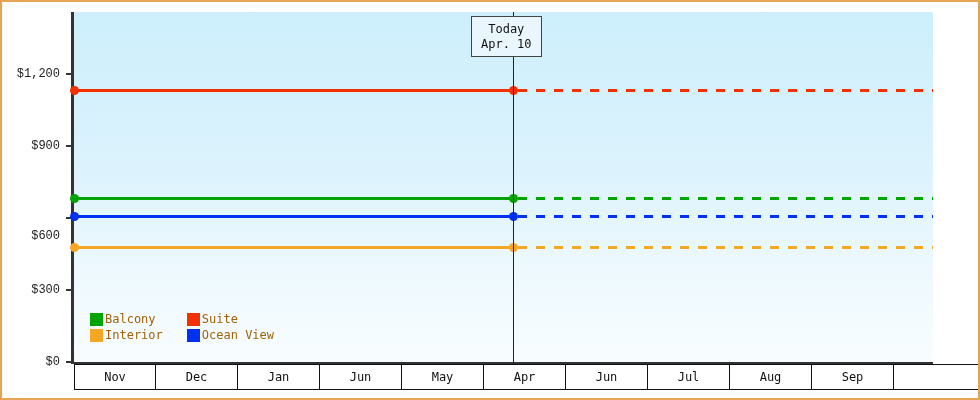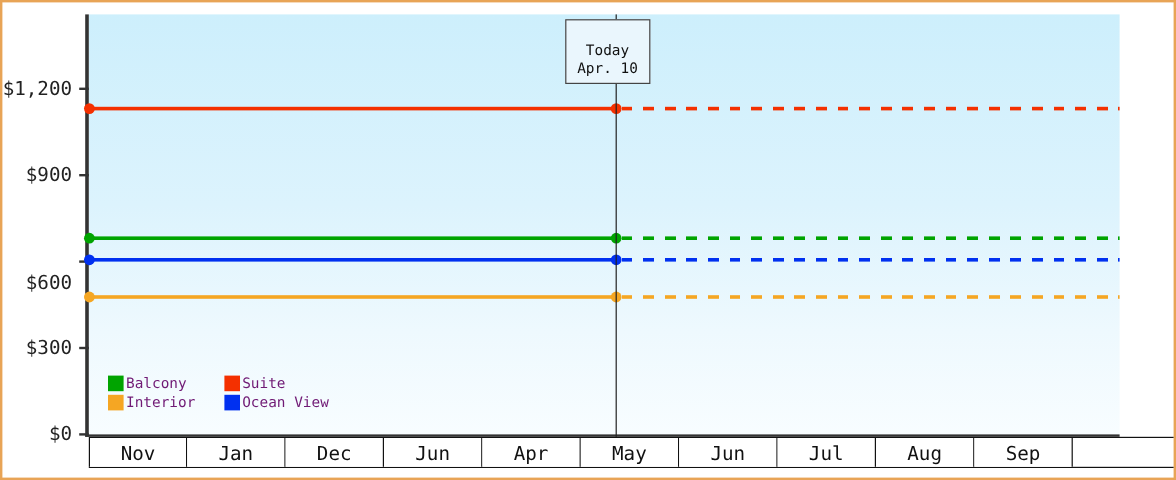--- a/index.html
+++ b/index.html
@@ -51,24 +51,25 @@
     position: absolute;
     left: 64px;
     width: 8px;
     height: 2px;
     background: #333333;
   }
   .y-label {
     position: absolute;
     right: 918px;           
     text-align: center;
-    font-size: 16px;
+    font-size: 12px;
     color: #222222;
     line-height: 12px;
     white-space: nowrap;
+    font-family: Liberation Mono, monospace;
   }
 
   
   .series-solid {
     position: absolute;
     left: 72px;
     height: 3px;
   }
   .series-dashed {
     position: absolute;
@@ -88,21 +89,21 @@
     top: 10px;
     width: 1px;
     height: 352px;
     background: #222222;
   }
   #today-box {
     position: absolute;
     box-sizing: border-box;
     border: 1px solid #444444;
     background: #eaf6fd;
-    padding: 18px 9px 4px 9px;
+    padding: 5px 9px 4px 9px;
     text-align: center;
     font-size: 12px;
     line-height: 15px;
     color: #111111;
     white-space: nowrap;
   }
 
   
   #legend {
     position: absolute;
@@ -118,21 +119,21 @@
     align-items: center;
   }
   .legend-swatch {
     width: 13px;
     height: 13px;
     margin-right: 2px;
     flex: 0 0 auto;
   }
   .legend-label {
     font-size: 12px;
-    color: #701a75;
+    color: #a16207;
     line-height: 13px;
     white-space: nowrap;
   }
 
   
   #month-band {
     position: absolute;
     left: 72px;
     top: 362px;
     height: 26px;
@@ -142,21 +143,21 @@
     box-sizing: border-box;
   }
   .month-cell {
     width: 82px;
     flex: 0 0 82px;
     box-sizing: border-box;
     border-right: 1px solid #111111;
     display: flex;
     align-items: center;
     justify-content: center;
-    font-size: 16px;
+    font-size: 12px;
     color: #111111;
     background: #ffffff;
   }
   .month-cell:first-child {
     border-left: 1px solid #111111;
   }
 </style>
 </head>
 <body>
 
@@ -220,24 +221,24 @@
         <span class="legend-label">Interior</span>
       </div>
       <div class="legend-item">
         <span class="legend-swatch" style="background: rgb(0, 48, 240);"></span>
         <span class="legend-label">Ocean View</span>
       </div>
     </div>
 
   <div id="month-band" style="width: 941px;">
       <div class="month-cell">Nov</div>
+      <div class="month-cell">Dec</div>
       <div class="month-cell">Jan</div>
-      <div class="month-cell">Dec</div>
       <div class="month-cell">Jun</div>
+      <div class="month-cell">May</div>
       <div class="month-cell">Apr</div>
-      <div class="month-cell">May</div>
       <div class="month-cell">Jun</div>
       <div class="month-cell">Jul</div>
       <div class="month-cell">Aug</div>
       <div class="month-cell">Sep</div>
     </div>
 
 </div>
 
 </body></html>

